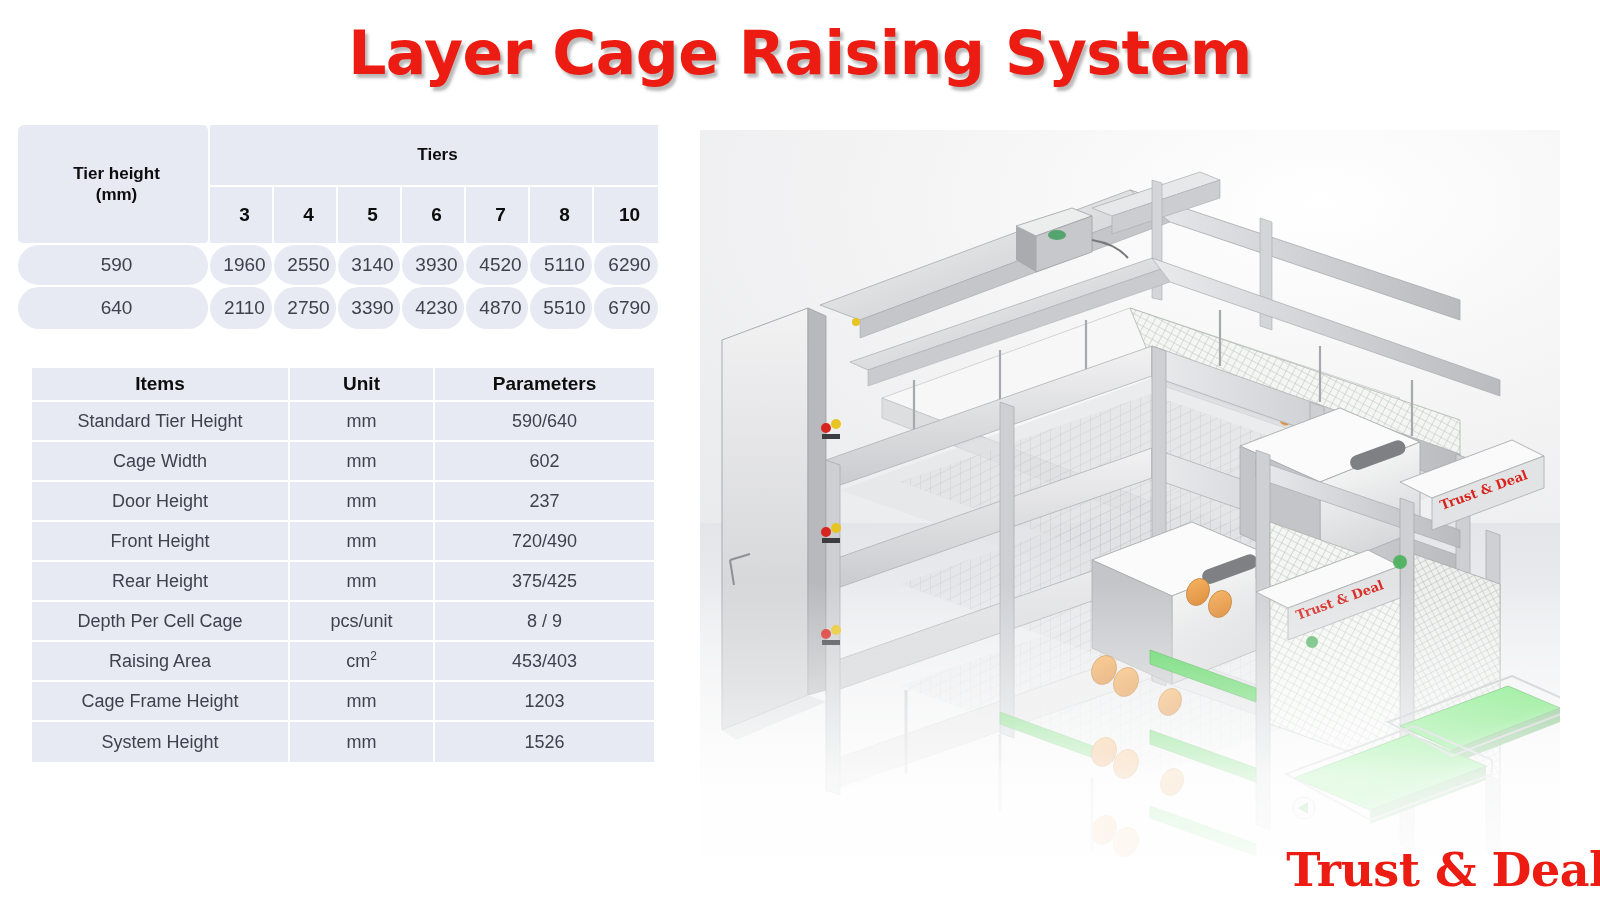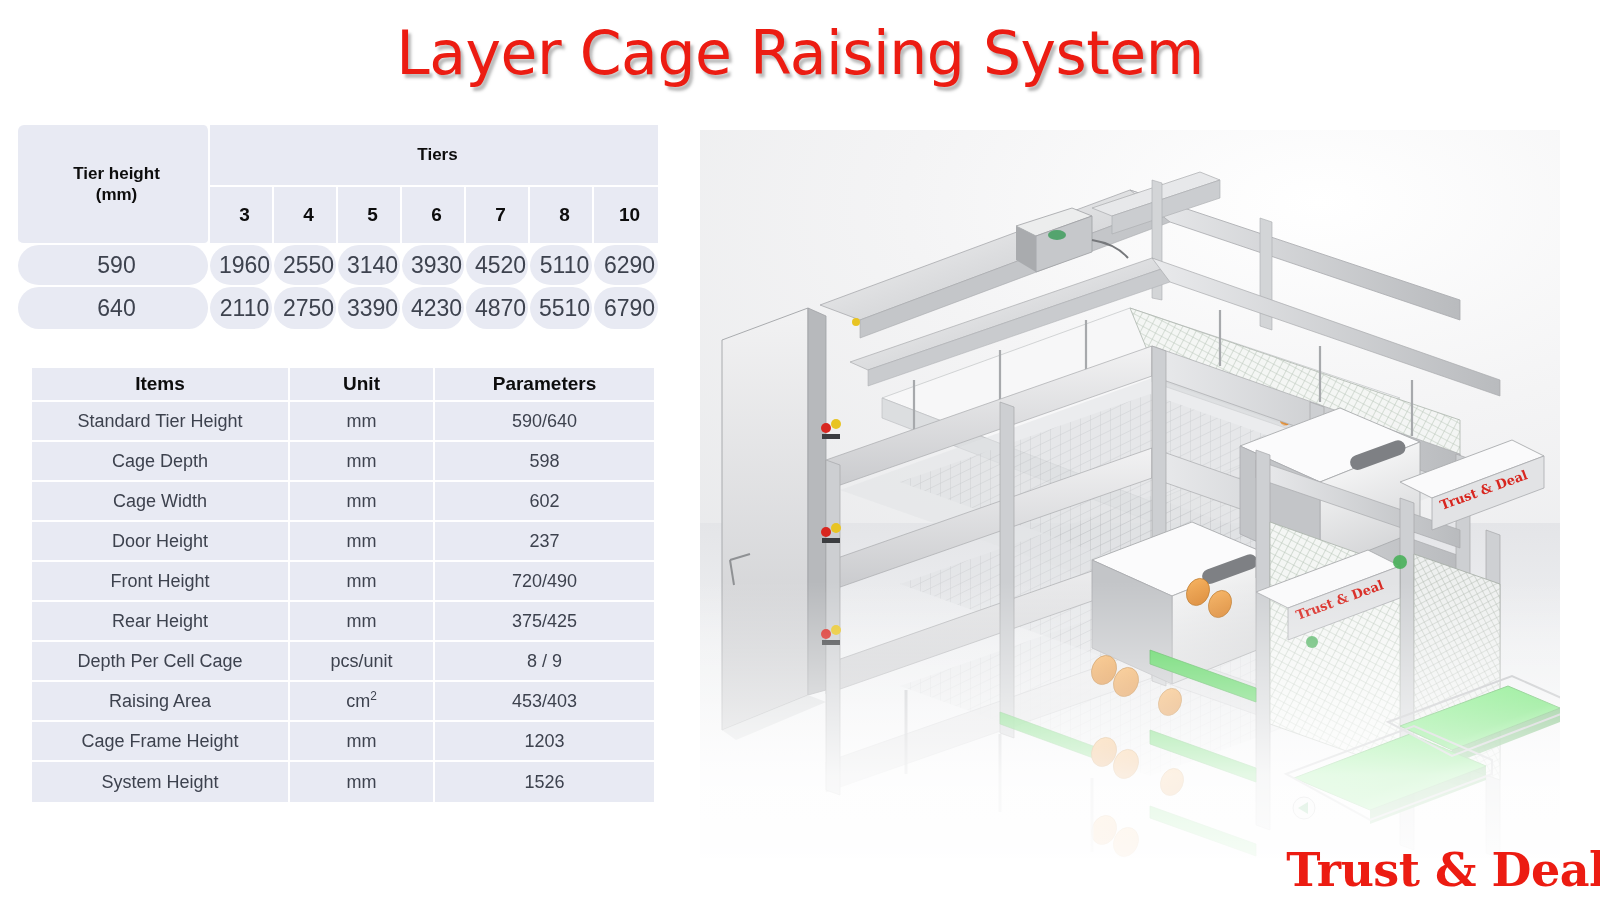--- a/index.html
+++ b/index.html
@@ -22,21 +22,21 @@
 
   
   .title {
     position: absolute;
     top: 18px;
     left: 0;
     width: 1600px;
     text-align: center;
     font-family: "DejaVu Sans", sans-serif;
     font-size: 60px;
-    font-weight: normal;
+    font-weight: bold;
     color: #ec1c12;
     letter-spacing: -0.5px;
     text-shadow: 3px 4px 3px rgba(130,130,130,0.55);
     white-space: nowrap;
   }
 
   
   .tbl {
     position: absolute;
     border-collapse: separate;
@@ -69,21 +69,21 @@
   }
   #table-tiers td { height: 40px; padding-left: 7px; }
   #table-tiers .corner {
     width: 192px;
     font-size: 17px;
     line-height: 1.25;
     border-radius: 6px;
   }
   #table-tiers .tiers-span { height: 62px; font-size: 17px; }
   #table-tiers .numhd { height: 58px; font-size: 19px; }
-  #table-tiers .datacell { font-size: 23px; height: 42px; border-radius: 21px; }
+  #table-tiers .datacell { font-size: 19px; height: 42px; border-radius: 21px; }
   #table-tiers .tcol { width: 64px; }
 
   
   #table-params {
     left: 32px;
     top: 368px;
     width: 622px;
     font-size: 18px;
   }
   #table-params th { height: 34px; font-size: 19px; }
@@ -190,25 +190,20 @@
         <th class="hd c-param noright">Parameters</th>
       </tr>
     </thead>
     <tbody id="params-body">
         <tr>
           <td class="c-item">Standard Tier Height</td>
           <td class="c-unit"><span>mm</span></td>
           <td class="c-param noright">590/640</td>
         </tr>
         <tr>
-          <td class="c-item">Cage Depth</td>
-          <td class="c-unit"><span>mm</span></td>
-          <td class="c-param noright">598</td>
-        </tr>
-        <tr>
           <td class="c-item">Cage Width</td>
           <td class="c-unit"><span>mm</span></td>
           <td class="c-param noright">602</td>
         </tr>
         <tr>
           <td class="c-item">Door Height</td>
           <td class="c-unit"><span>mm</span></td>
           <td class="c-param noright">237</td>
         </tr>
         <tr>

